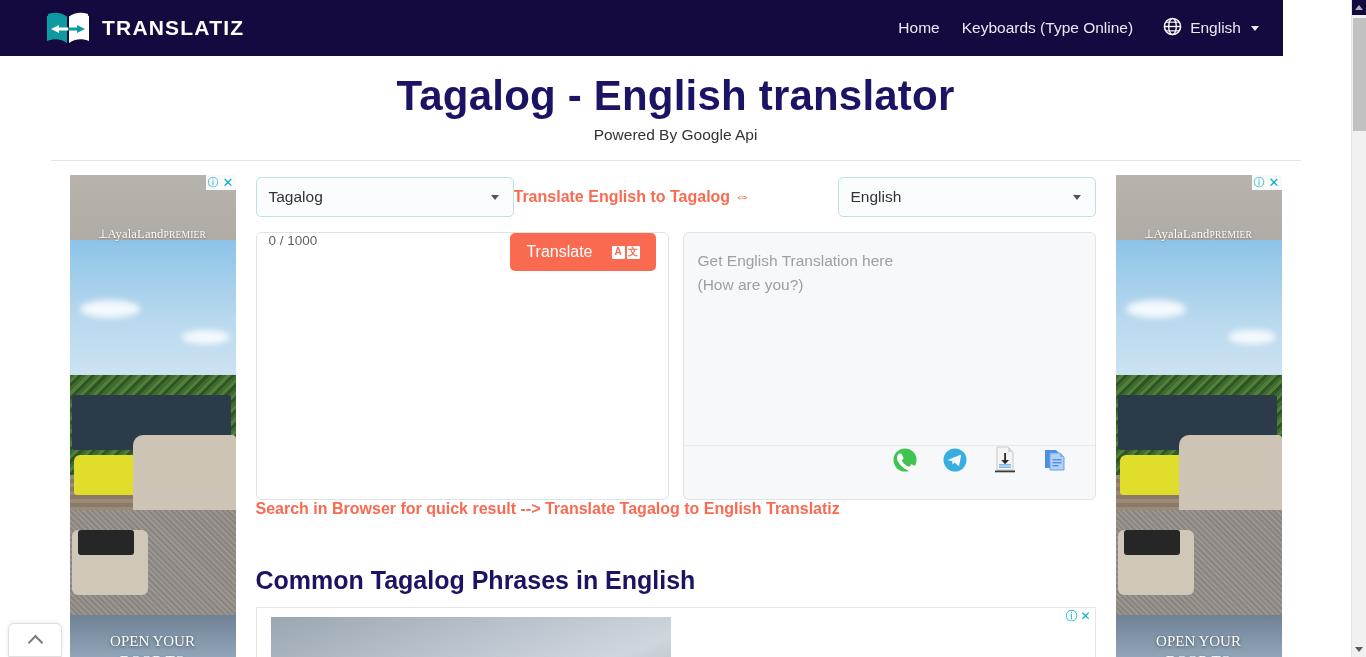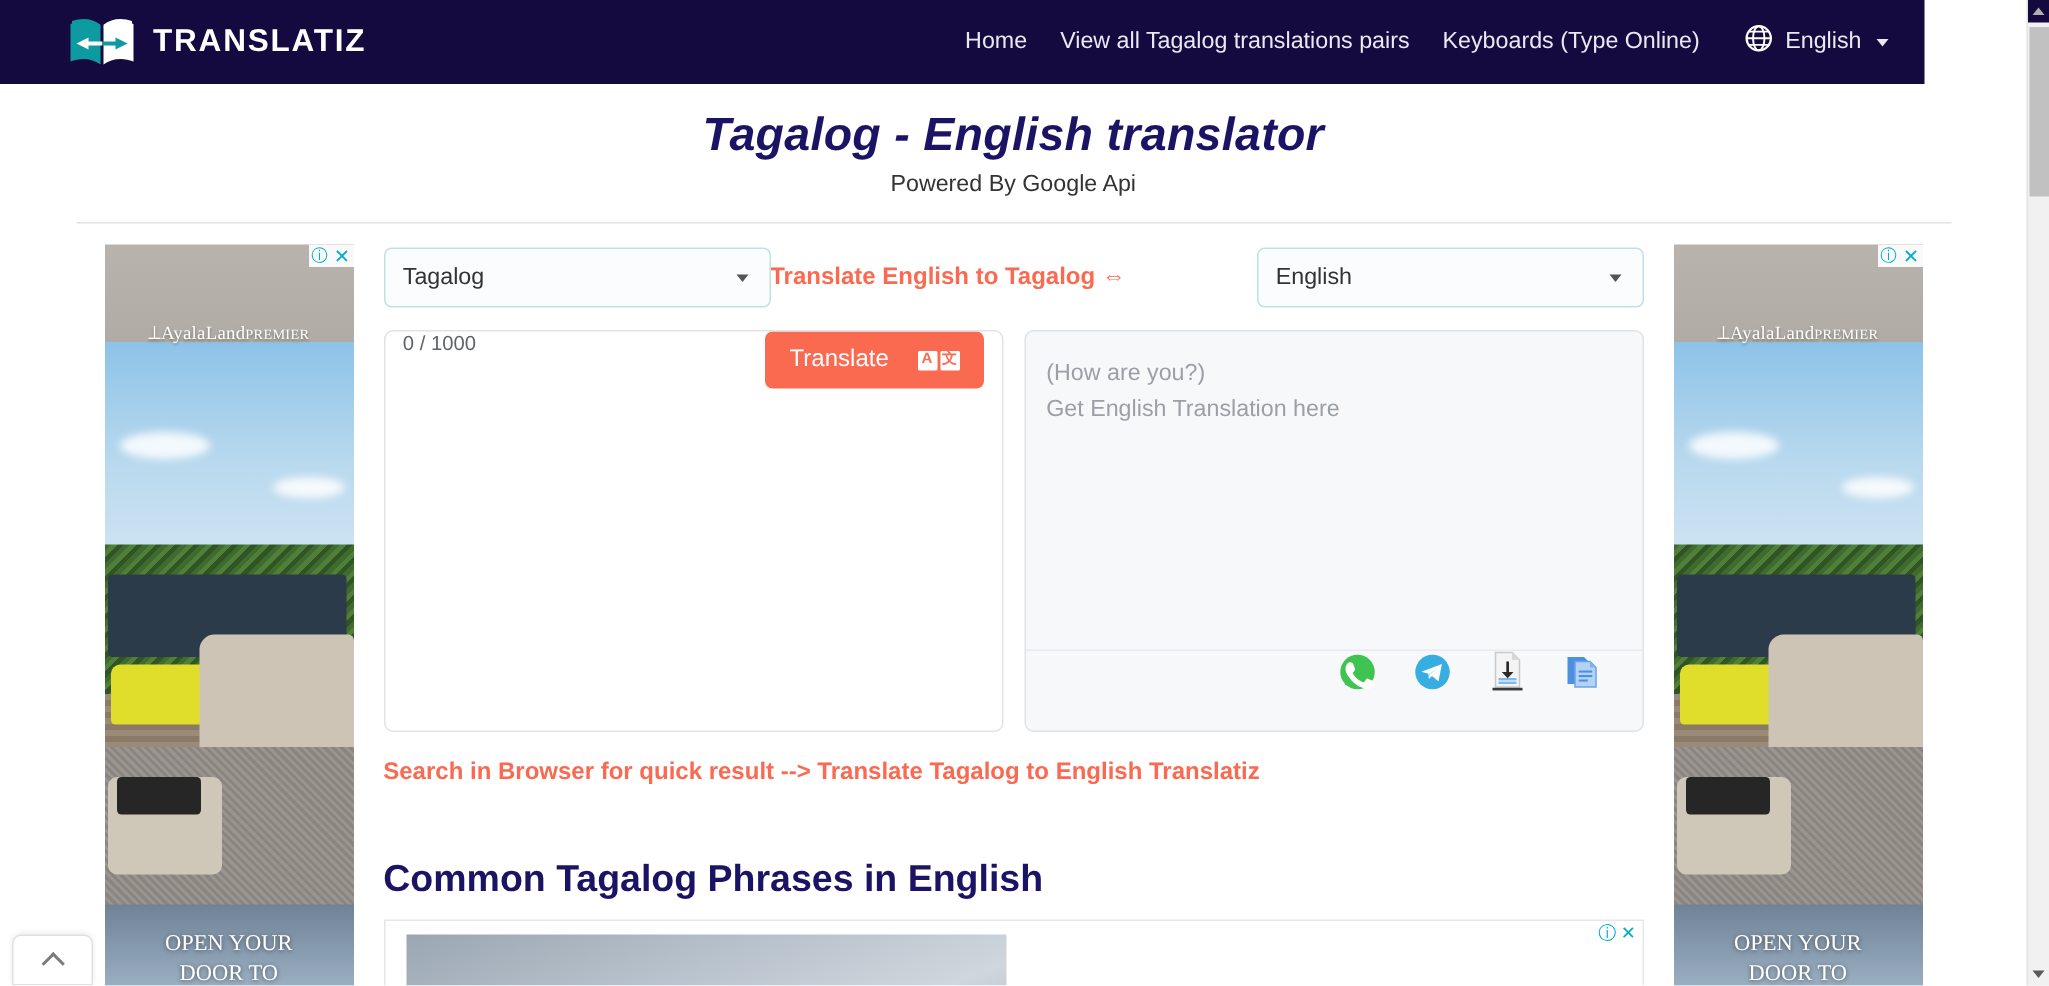--- a/index.html
+++ b/index.html
@@ -75,25 +75,24 @@
     position: relative;
     background: #fff;
     overflow: hidden;
   }
   .title-wrap {
     text-align: center;
     padding-top: 16px;
   }
   h1.page-title {
     margin: 0;
-    font-size: 31px;
+    font-size: 42px;
     font-weight: bold;
     color: #1b1464;
     letter-spacing: 0.2px;
-    font-style: italic;
   }
   .subtitle {
     margin-top: 6px;
     font-size: 15.5px;
     color: #333;
   }
   .divider {
     margin: 16px auto 0 auto;
     width: 1250px;
     height: 1px;
@@ -324,21 +323,20 @@
     padding-right: 14px;
   }
   .act {
     cursor: pointer;
     display: flex;
     align-items: center;
     justify-content: center;
     width: 28px; height: 28px;
   }
   .search-line {
-    margin-top: 18px;
     color: #fa6a51;
     font-size: 16px;
     font-weight: bold;
     cursor: pointer;
   }
   h2.section-title {
     margin: 48px 0 12px 0;
     font-size: 25px;
     color: #1b1464;
     font-weight: bold;
@@ -451,21 +449,20 @@
         <path d="M4 4 C11 1.5, 18 2.5, 23 6.5 L23 8.5 C18 4.5, 11 3.5, 4 6 Z" fill="#0d9aa0"></path>
         <path d="M44 4 C37 1.5, 30 2.5, 25 6.5 L25 8.5 C30 4.5, 37 3.5, 44 6 Z" fill="#ffffff"></path>
         <path d="M7 19 L15 15 L15 17.6 L24 17.6 L24 20.4 L15 20.4 L15 23 Z" fill="#ffffff"></path>
         <path d="M41 19 L33 15 L33 17.6 L24 17.6 L24 20.4 L33 20.4 L33 23 Z" fill="#0d9aa0"></path>
       </svg>
     </span>
     <span class="brand-name">TRANSLATIZ</span>
   </div>
   <div class="nav-links">
     <a class="nav-link">Home</a>
-    <a class="nav-link">View all Tagalog translations pairs</a>
     <a class="nav-link">Keyboards (Type Online)</a>
     <div class="nav-lang">
       <span>
         <svg width="19" height="19" viewBox="0 0 20 20">
           <circle cx="10" cy="10" r="8.5" fill="none" stroke="#ffffff" stroke-width="1.6"></circle>
           <ellipse cx="10" cy="10" rx="4" ry="8.5" fill="none" stroke="#ffffff" stroke-width="1.4"></ellipse>
           <line x1="1.5" y1="10" x2="18.5" y2="10" stroke="#ffffff" stroke-width="1.4"></line>
           <line x1="3" y1="5.4" x2="17" y2="5.4" stroke="#ffffff" stroke-width="1.2"></line>
           <line x1="3" y1="14.6" x2="17" y2="14.6" stroke="#ffffff" stroke-width="1.2"></line>
         </svg>
@@ -538,22 +535,22 @@
               <span class="gt-icon">
                 <span>A</span>
                 <span>文</span>
               </span>
             </button>
           </div>
         </div>
 
         <div class="box right">
           <div class="ta">
+            <div>Get English Translation here</div>
             <div>(How are you?)</div>
-            <div>Get English Translation here</div>
           </div>
           <div class="box-foot">
             <div class="actions">
               <span class="act">
                 <svg width="26" height="26" viewBox="0 0 26 26">
                   <circle cx="13" cy="13" r="11.5" fill="#3fc351"></circle>
                   <path d="M4.5 22 L6.4 16.6 L9.6 18.4 Z" fill="#3fc351"></path>
                   <path d="M9.3 7.8c-.4-.9-.8-.9-1.2-.9h-.5c-.35 0-.9.13-1.37.64-.47.5-1.8 1.75-1.8 4.27s1.84 4.95 2.1 5.3c.26.34 3.55 5.68 8.8 7.73 4.36 1.7 5.25 1.36 6.2 1.27.94-.08 3.05-1.24 3.48-2.45.43-1.2.43-2.24.3-2.45-.13-.21-.47-.34-.99-.6-.52-.26-3.05-1.5-3.52-1.67-.47-.17-.82-.26-1.16.26-.34.51-1.33 1.67-1.63 2.02-.3.34-.6.38-1.11.13-.52-.26-2.19-.8-4.17-2.57-1.54-1.37-2.58-3.06-2.88-3.58-.3-.51-.03-.79.23-1.05.23-.23.52-.6.78-.9.26-.3.35-.52.52-.86.17-.34.09-.64-.04-.9-.13-.25-1.14-2.8-1.58-3.8z" fill="#ffffff" transform="translate(-0.2,-1.4) scale(0.92) translate(1.2,1.6)"></path>
                 </svg>
               </span>

